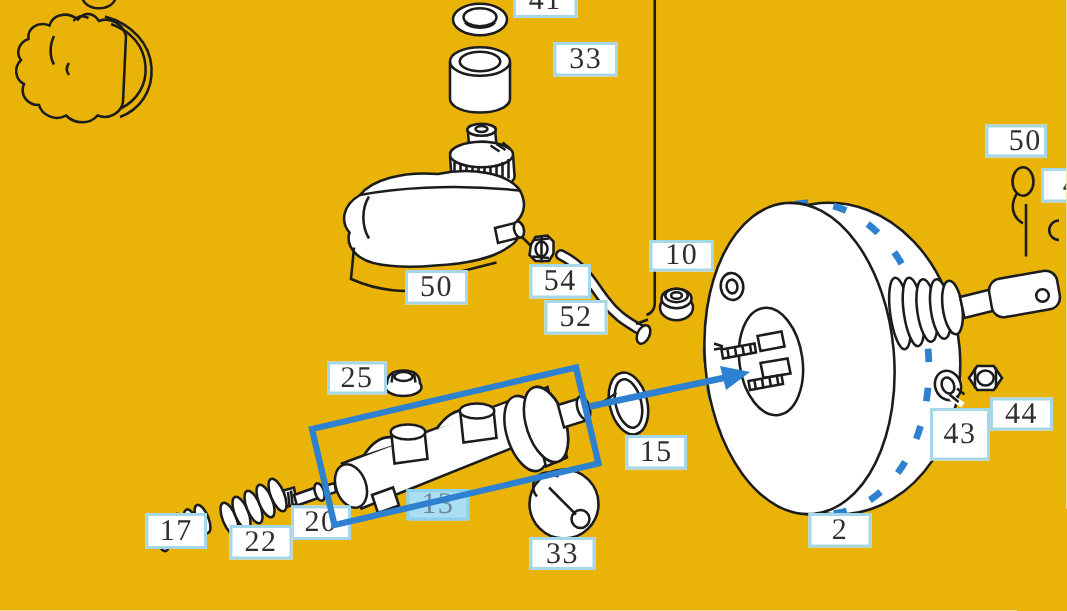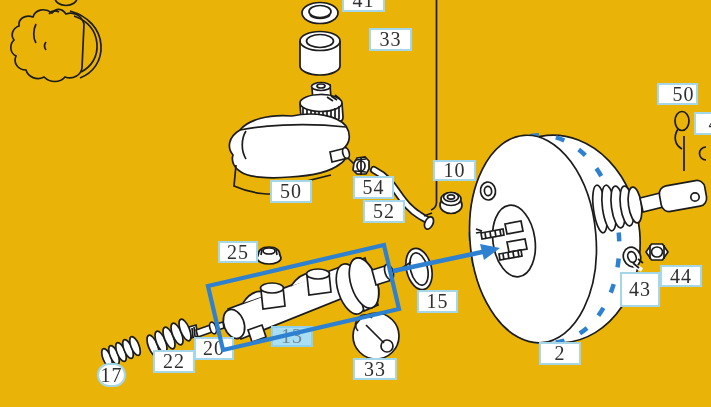--- a/index.html
+++ b/index.html
@@ -288,21 +288,21 @@
     </div>
       <div class="part-label" style="left: 353px; top: 358px; width: 44px; height: 22px;">
       <span>33</span>
     </div>
       <div class="part-label" style="left: 194px; top: 337px; width: 40px; height: 23px;">
       <span>20</span>
     </div>
       <div class="part-label" style="left: 153px; top: 350px; width: 42px; height: 23px;">
       <span>22</span>
     </div>
-      <div class="part-label" style="left: 97px; top: 363px; width: 29px; height: 24px; border-radius: 12px;">
+      <div class="part-label" style="left: 97px; top: 342px; width: 41px; height: 24px;">
       <span>17</span>
     </div>
       <div class="part-label" style="left: 539px; top: 342px; width: 42px; height: 23px;">
       <span>2</span>
     </div>
       <div class="part-label" style="left: 620px; top: 272px; width: 40px; height: 35px;">
       <span>43</span>
     </div>
       <div class="part-label" style="left: 660px; top: 265px; width: 42px; height: 22px;">
       <span>44</span>

